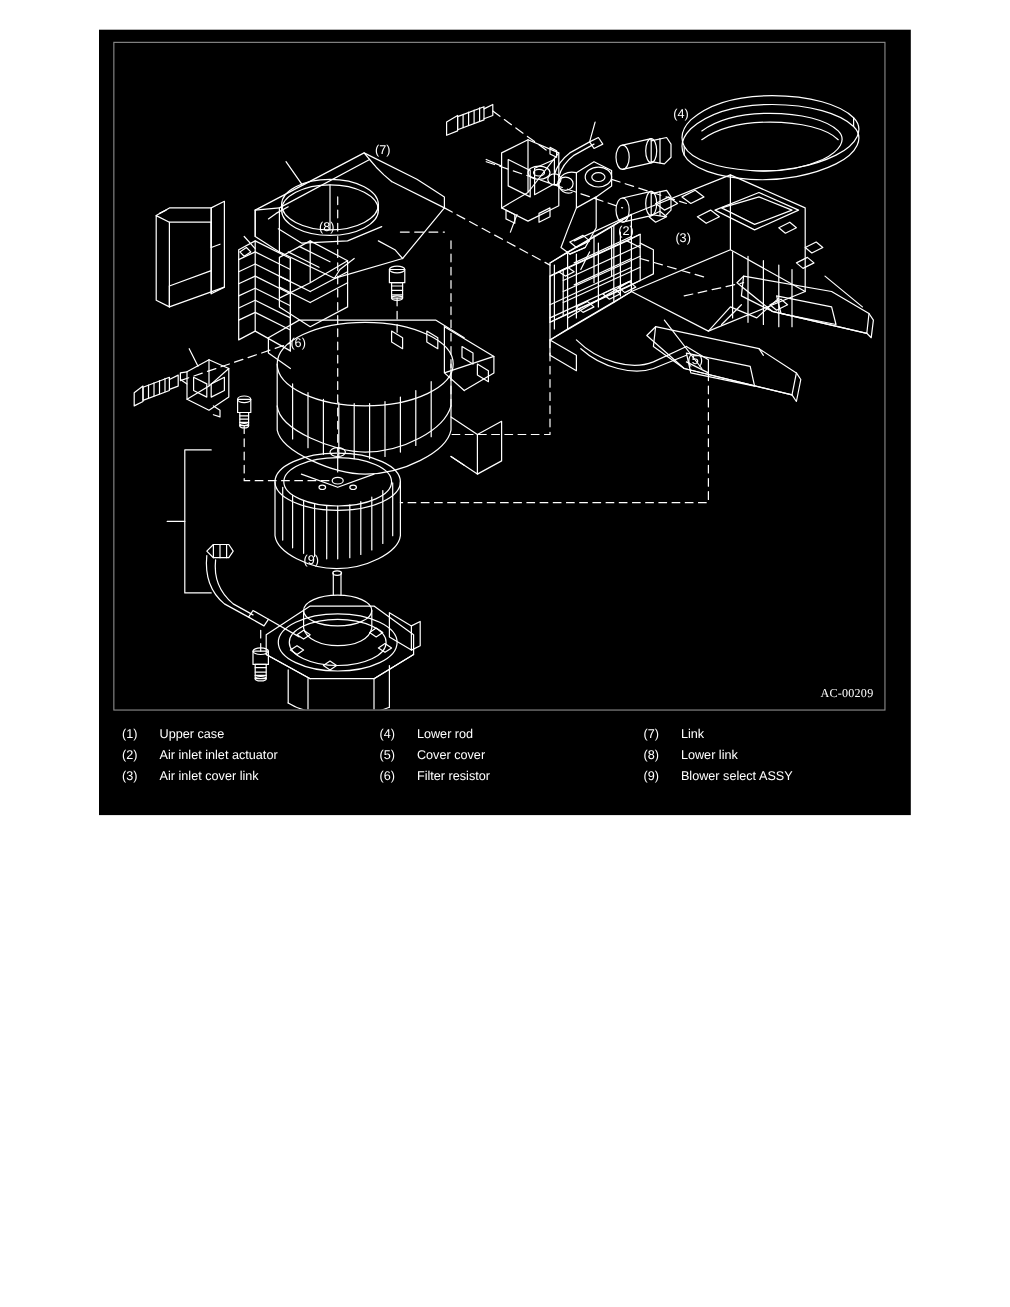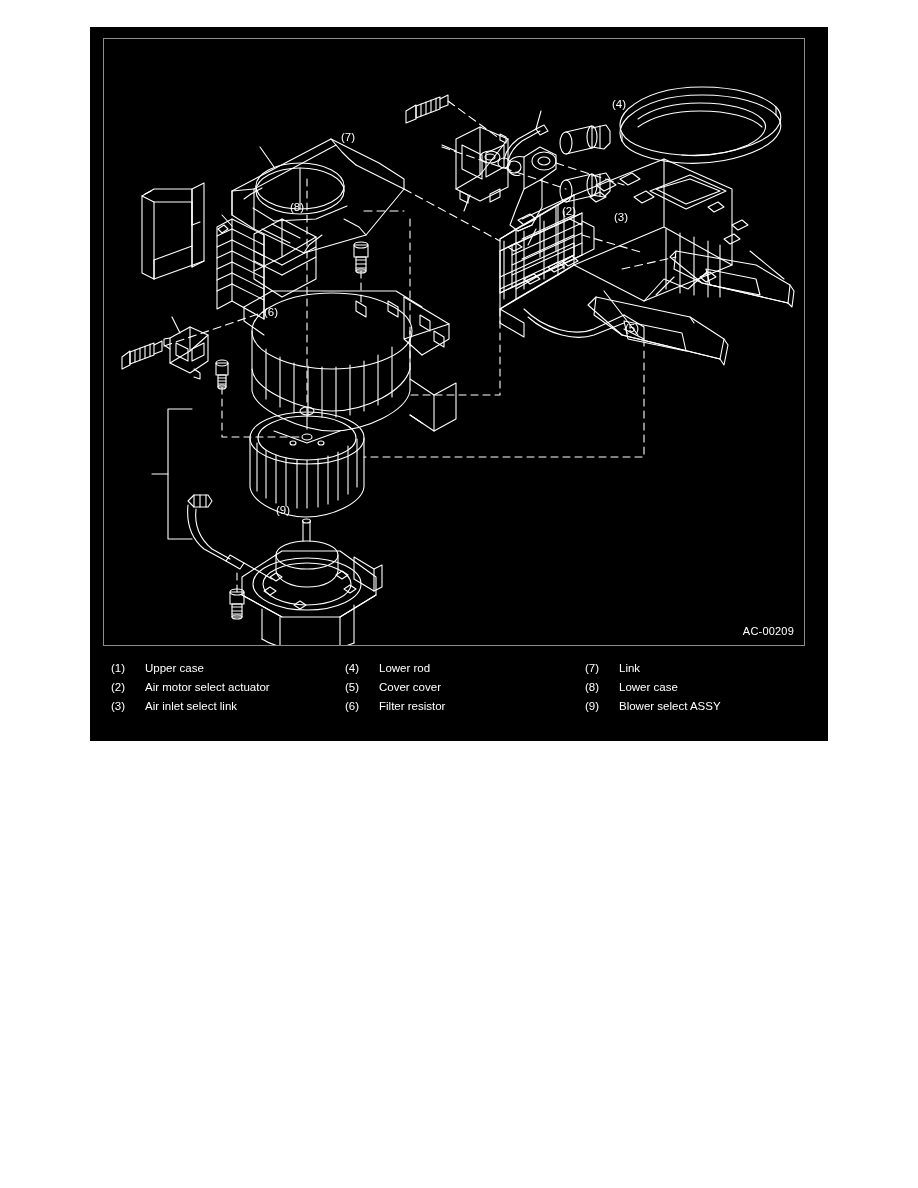--- a/index.html
+++ b/index.html
@@ -44,21 +44,21 @@
   }
 
   
   #figure-id {
     position: absolute;
     right: 10px;
     bottom: 8px;
     color: #ffffff;
     font-size: 11px;
     letter-spacing: 0.2px;
-    font-family: Liberation Sans, sans-serif;
+    font-family: Liberation Serif, serif;
   }
 
   
   #legend {
     position: absolute;
     left: 13px;
     top: 632px;
     width: 702px;
     height: 70px;
   }
@@ -466,25 +466,25 @@
 
   <div id="legend">
 
     <div class="legend-col c0">
       <div class="legend-row">
         <span class="legend-num">(1)</span>
         <span class="legend-label">Upper case</span>
       </div>
       <div class="legend-row">
         <span class="legend-num">(2)</span>
-        <span class="legend-label">Air motor select actuator</span>
+        <span class="legend-label">Air inlet inlet actuator</span>
       </div>
       <div class="legend-row">
         <span class="legend-num">(3)</span>
-        <span class="legend-label">Air inlet select link</span>
+        <span class="legend-label">Air inlet cover link</span>
       </div>
     </div>
 
     <div class="legend-col c1">
       <div class="legend-row">
         <span class="legend-num">(4)</span>
         <span class="legend-label">Lower rod</span>
       </div>
       <div class="legend-row">
         <span class="legend-num">(5)</span>
@@ -496,21 +496,21 @@
       </div>
     </div>
 
     <div class="legend-col c2">
       <div class="legend-row">
         <span class="legend-num">(7)</span>
         <span class="legend-label">Link</span>
       </div>
       <div class="legend-row">
         <span class="legend-num">(8)</span>
-        <span class="legend-label">Lower case</span>
+        <span class="legend-label">Lower link</span>
       </div>
       <div class="legend-row">
         <span class="legend-num">(9)</span>
         <span class="legend-label">Blower select ASSY</span>
       </div>
     </div>
 
   </div>
 </div>
 

